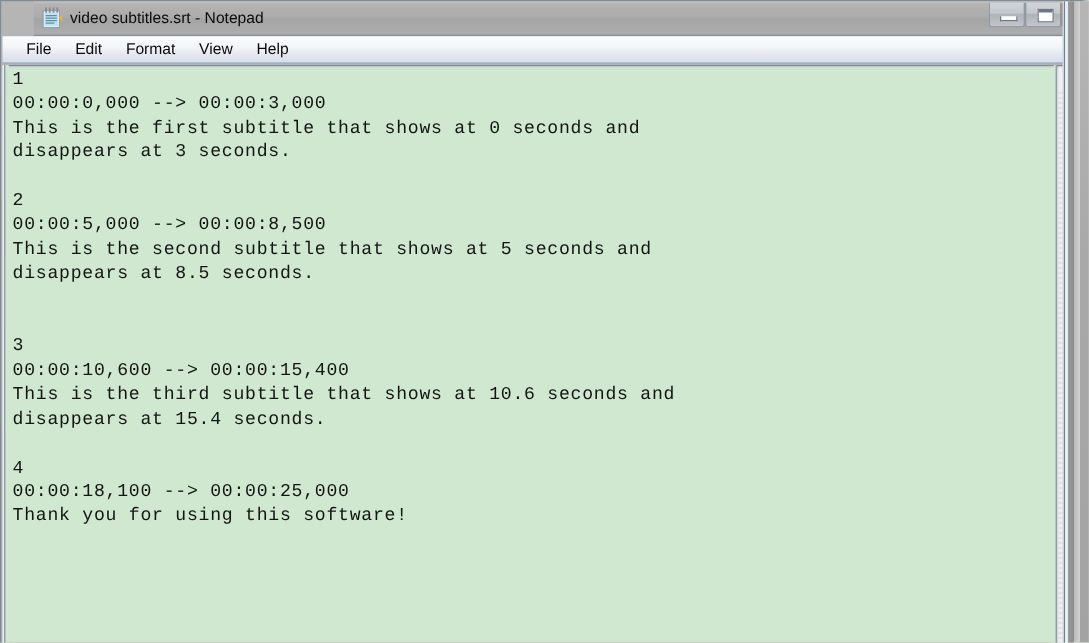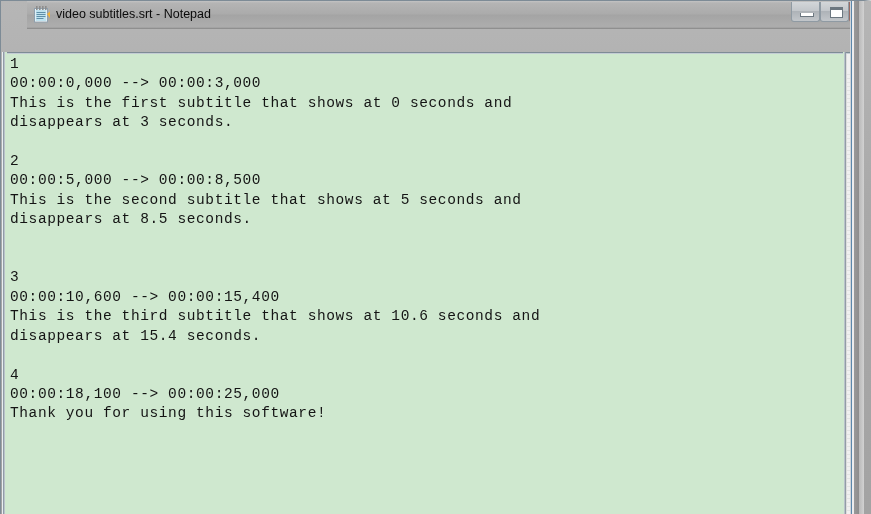--- a/index.html
+++ b/index.html
@@ -241,20 +241,27 @@
       <span class="glyph-min"></span>
     </div>
     <div class="winbtn" id="btn-max">
       <span class="glyph-max"></span>
     </div>
     <div class="winbtn" id="btn-close">
       <span class="glyph-close">✕</span>
     </div>
   </div>
 
+  <div id="menubar">
+    <div class="menu-item">File</div>
+    <div class="menu-item">Edit</div>
+    <div class="menu-item">Format</div>
+    <div class="menu-item">View</div>
+    <div class="menu-item">Help</div>
+  </div>
 
   <div id="client">
     <div id="textarea-top-line"></div>
     <div id="textarea-border-l"></div>
 
     <div id="text">1
 00:00:0,000 --&gt; 00:00:3,000
 This is the first subtitle that shows at 0 seconds and
 disappears at 3 seconds.
 

